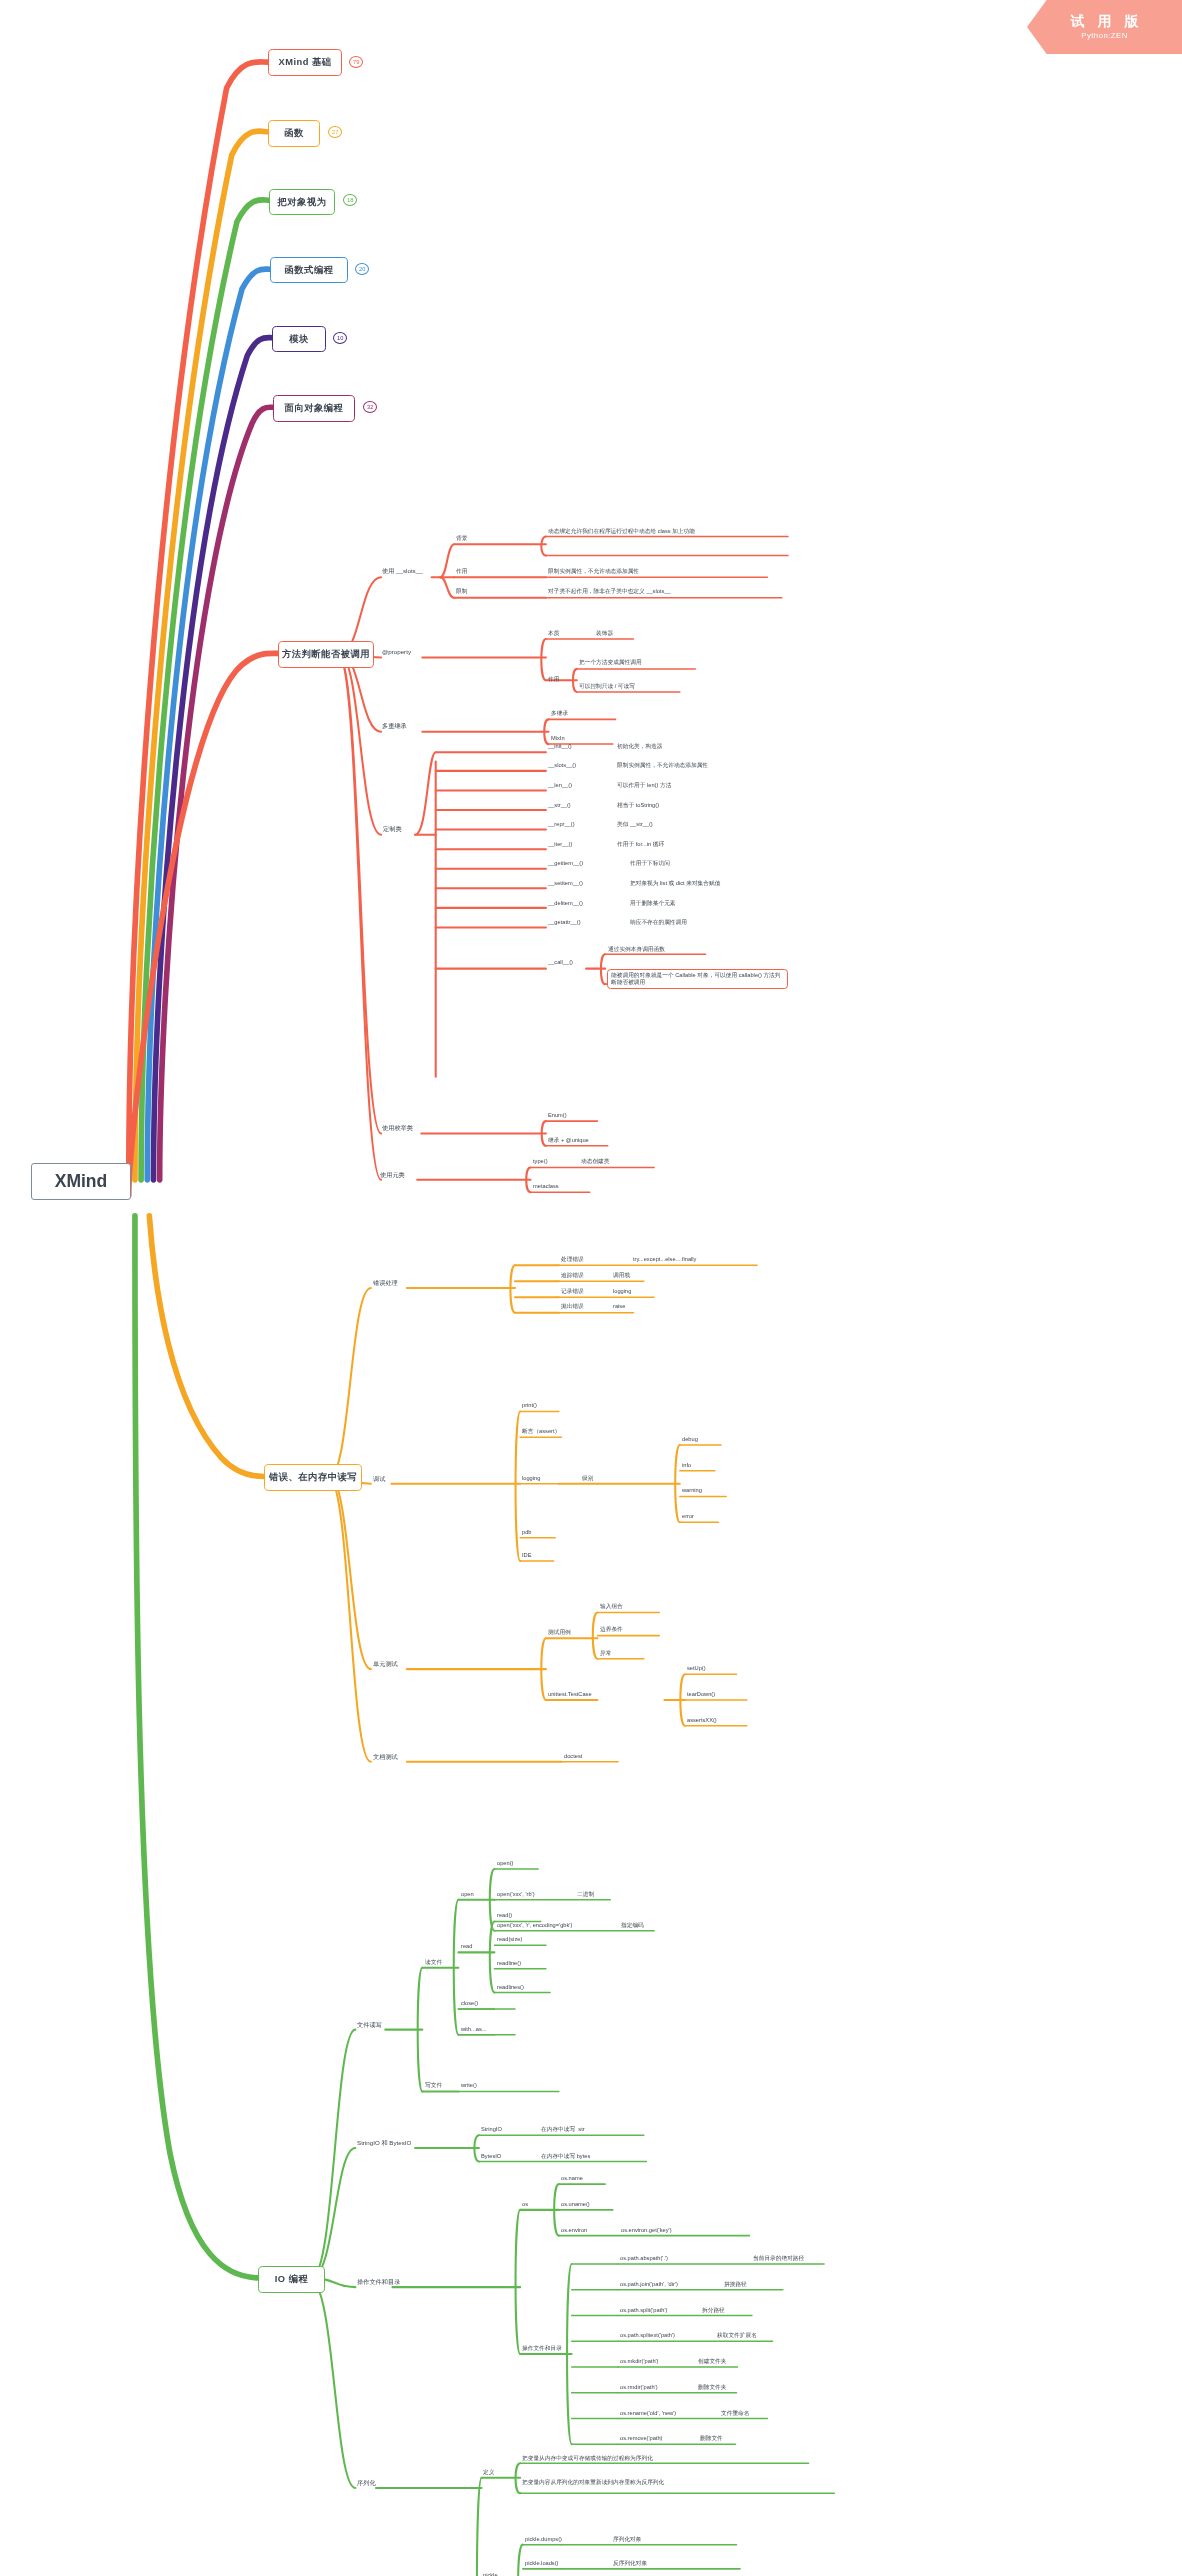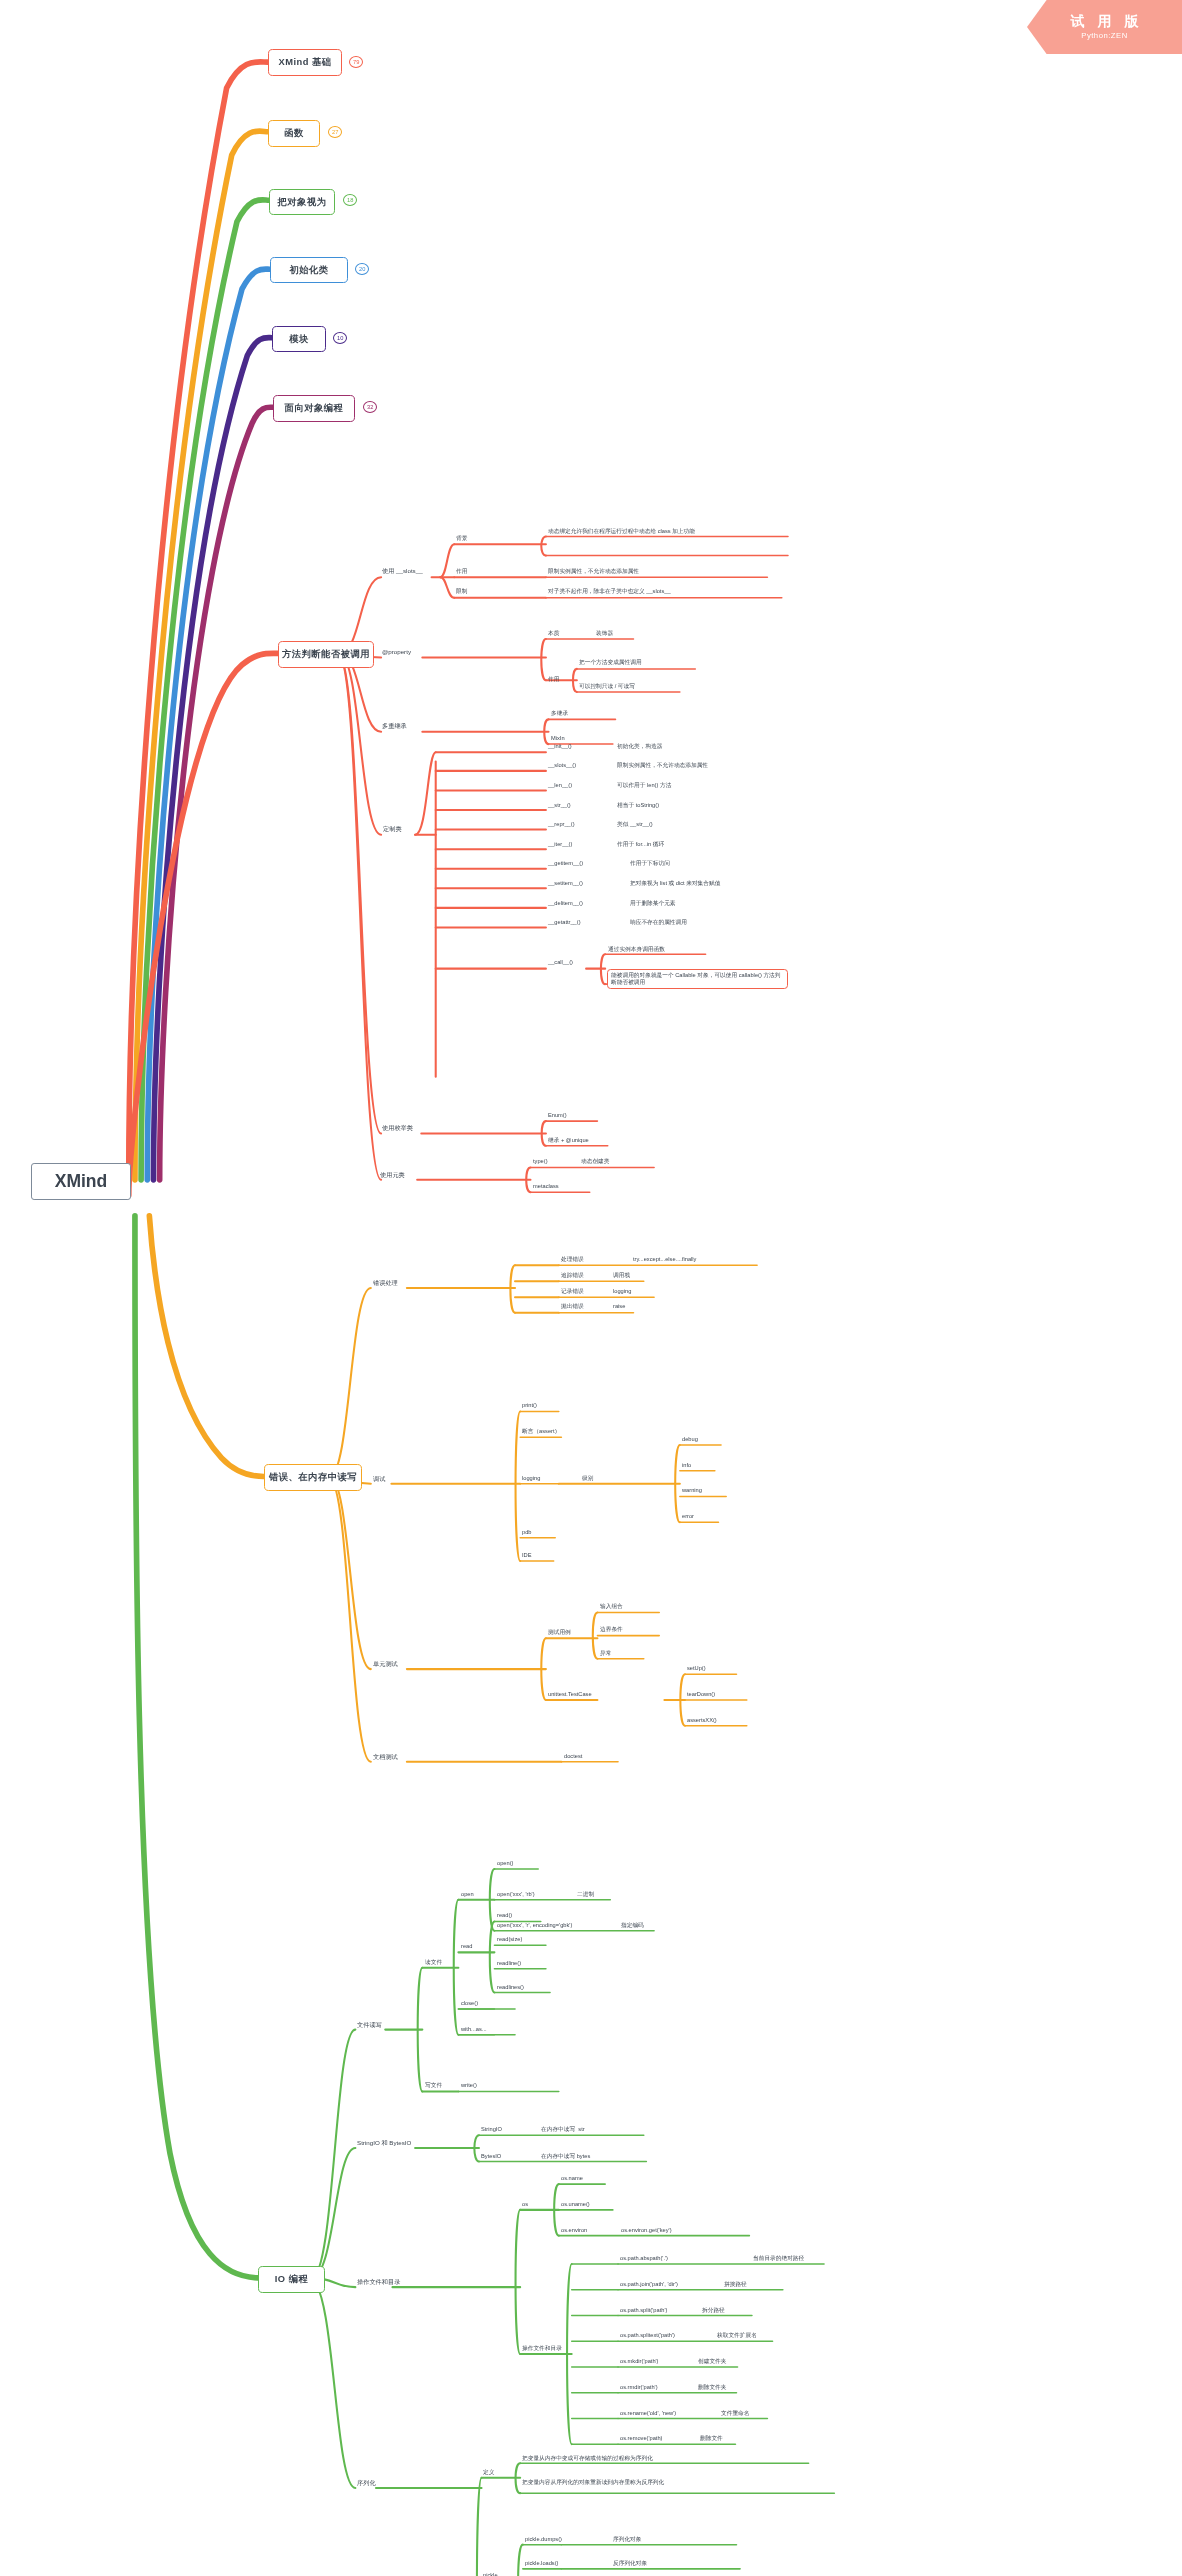--- a/index.html
+++ b/index.html
@@ -295,21 +295,21 @@
   </div>
 
   <div class="l1" style="left:269px;top:189px;width:64px;height:24px;border-color:#5FB84F;">
     <span>把对象视为</span>
   </div>
   <div class="badge" style="left:343px;top:194px;width:12.4px;height:10.3px;border-color:#5FB84F;color:#5FB84F;">
     <span>18</span>
   </div>
 
   <div class="l1" style="left:270px;top:257px;width:76px;height:24px;border-color:#3E8FD8;">
-    <span>初始化类</span>
+    <span>函数式编程</span>
   </div>
   <div class="badge" style="left:355px;top:263px;width:12.4px;height:10.3px;border-color:#3E8FD8;color:#3E8FD8;">
     <span>20</span>
   </div>
 
   <div class="l1" style="left:272px;top:326px;width:52px;height:24px;border-color:#4A2A8A;">
     <span>模块</span>
   </div>
   <div class="badge" style="left:333px;top:332px;width:12.4px;height:10.3px;border-color:#4A2A8A;color:#4A2A8A;">
     <span>10</span>

